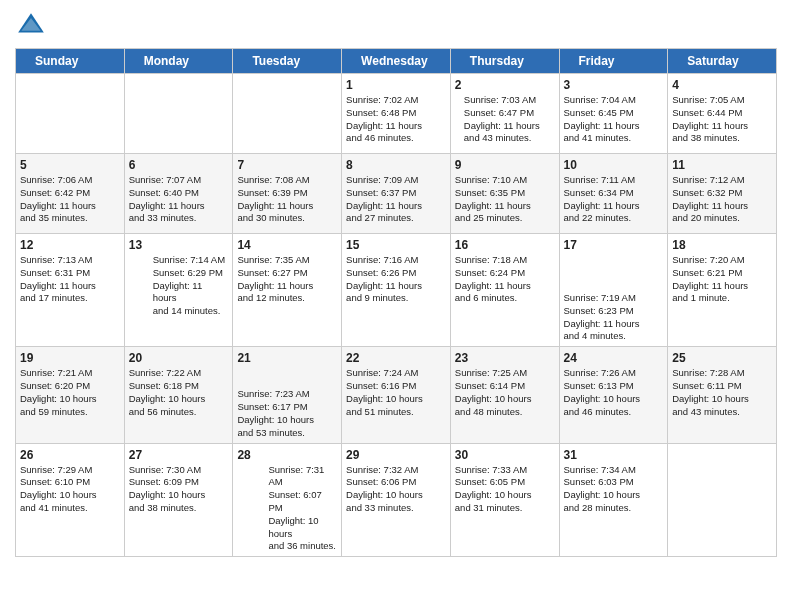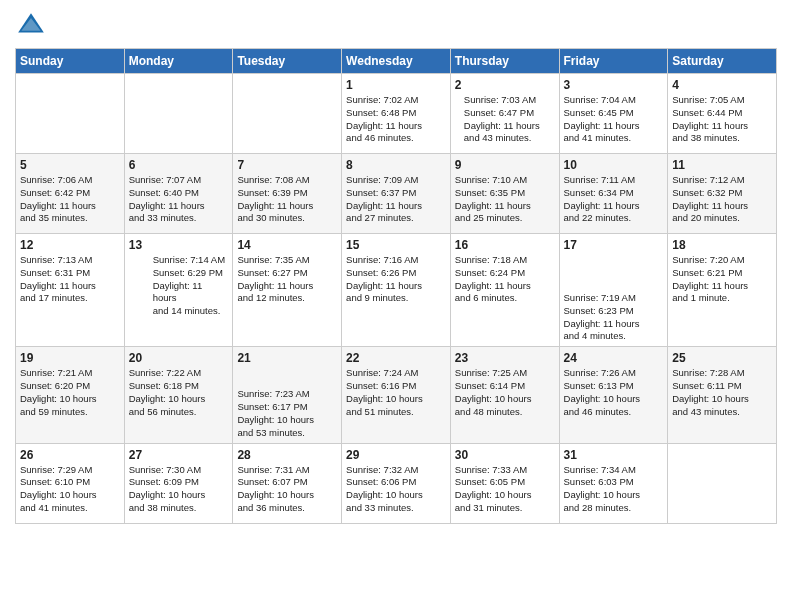--- a/index.html
+++ b/index.html
@@ -60,21 +60,21 @@
     table {
       width: 100%;
       border-collapse: collapse;
       table-layout: fixed;
     }
     thead th {
       background-color: #2e6db4;
       color: #fff;
       font-size: 12px;
       font-weight: bold;
-      padding: 5px 4px;
+      padding: 5px 19px;
       text-align: left;
       border: 1px solid #ccc;
     }
     tbody td {
       vertical-align: top;
       border: 1px solid #ccc;
       padding: 4px 4px 3px 4px;
       height: 80px;
       font-size: 10px;
       color: #222;
@@ -328,21 +328,21 @@
           </td>
           <td>
             <span class="day-num">27</span>
             <div class="day-info" style="white-space: pre-line;">Sunrise: 7:30 AM
 Sunset: 6:09 PM
 Daylight: 10 hours
 and 38 minutes.</div>
           </td>
           <td>
             <span class="day-num">28</span>
-            <div class="day-info" style="white-space: pre-line;">Sunrise: 7:31 AM
+            <div class="day-info" style="white-space: pre-line; margin-left: 31px;">Sunrise: 7:31 AM
 Sunset: 6:07 PM
 Daylight: 10 hours
 and 36 minutes.</div>
           </td>
           <td>
             <span class="day-num">29</span>
             <div class="day-info" style="white-space: pre-line;">Sunrise: 7:32 AM
 Sunset: 6:06 PM
 Daylight: 10 hours
 and 33 minutes.</div>

